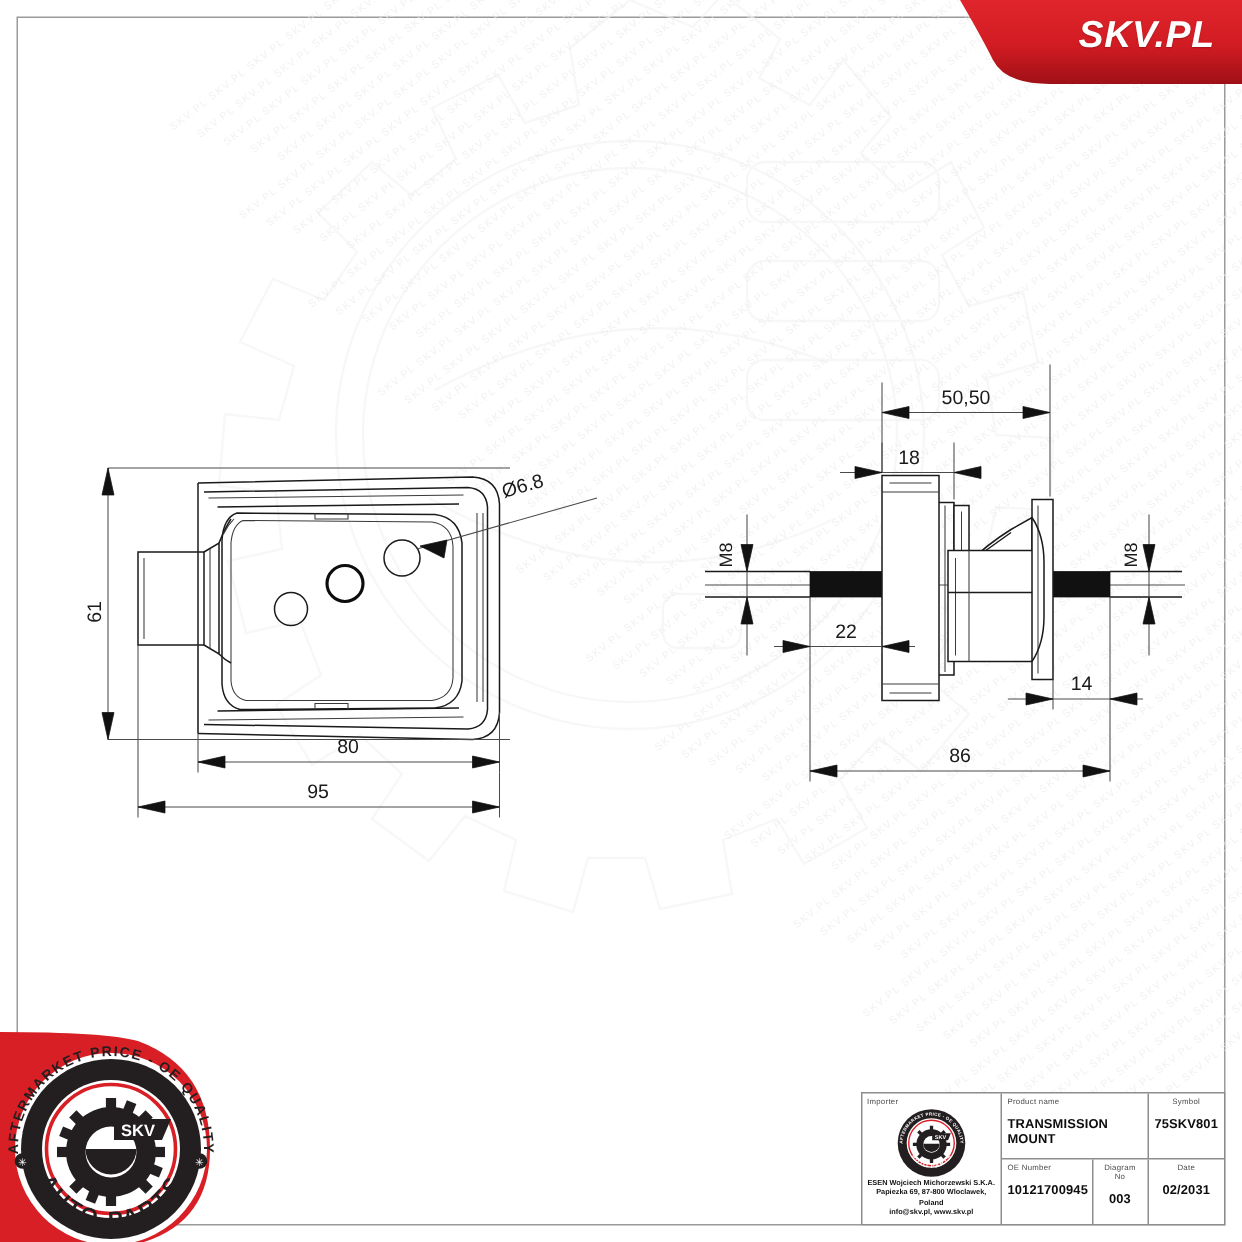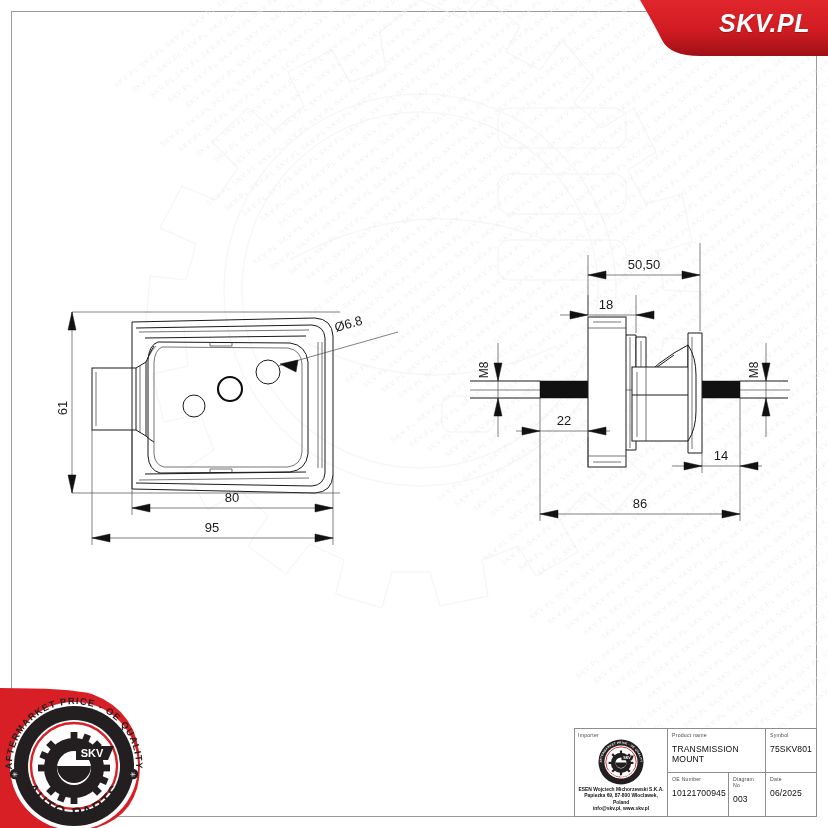--- a/index.html
+++ b/index.html
@@ -52,22 +52,22 @@
   .tb-lbl{font-size:5.2px;color:#4a4a4a;letter-spacing:.2px;}
   #tb-importer .tb-lbl{align-self:flex-start;}
   #tb-importer-logo{width:46px;height:46px;margin:1px 0 2px 0;}
   #tb-importer-address{font-size:4.9px;line-height:6.4px;text-align:center;
        font-weight:bold;color:#111;}
   #tb-right{flex:1;display:flex;flex-direction:column;}
   .tb-row{flex:1;display:flex;}
   .tb-row.top{border-bottom:1px solid #8d8d8d;}
   .tb-cell{box-sizing:border-box;padding:3px 4px 0 4px;position:relative;
        display:flex;flex-direction:column;}
-  .tb-cell + .tb-cell{border-left:1px solid #8d8d8d;}
-  .tb-val{font-size:8.6px;color:#0d0d0d;margin-top:6px;letter-spacing:.1px;}
+  .tb-cell + .tb-cell{border-left:1px solid #8d8d8d;text-align:center;}
+  .tb-val{font-size:8.6px;color:#0d0d0d;margin-top:6px;letter-spacing:.1px;font-weight:bold;}
   #tb-product{width:97px;}
   #tb-symbol{flex:1;}
   #tb-oe{width:60px;}
   #tb-diagram{width:37px;}
   #tb-date{flex:1;}
 </style>
 </head>
 <body>
 
 <div id="sheet-frame"></div>
@@ -459,17 +459,17 @@
       <div class="tb-cell" id="tb-oe">
         <div class="tb-lbl">OE Number</div>
         <div class="tb-val">10121700945</div>
       </div>
       <div class="tb-cell" id="tb-diagram">
         <div class="tb-lbl">Diagram No</div>
         <div class="tb-val">003</div>
       </div>
       <div class="tb-cell" id="tb-date">
         <div class="tb-lbl">Date</div>
-        <div class="tb-val">06/2025</div>
+        <div class="tb-val">02/2031</div>
       </div>
     </div>
   </div>
 </div>
 
 </body></html>

